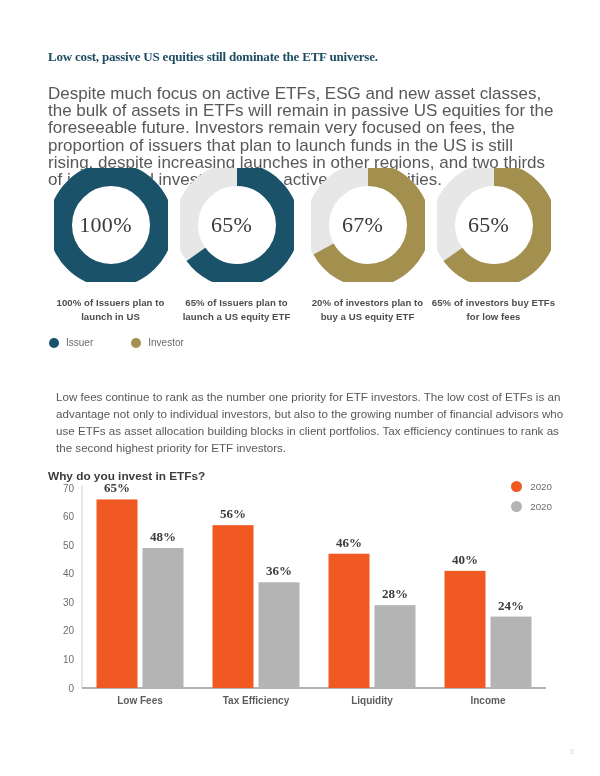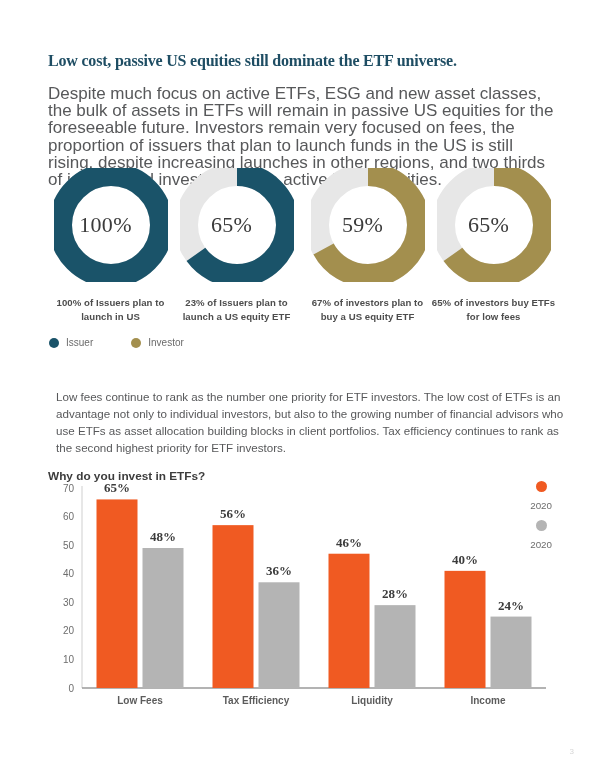--- a/index.html
+++ b/index.html
@@ -7,21 +7,21 @@
     width:600px;height:776px;background:#ffffff;
     font-family:"Liberation Sans",sans-serif;
     color:#4a4a4a;position:relative;overflow:hidden;
   }
   .page{position:absolute;inset:0;}
 
   
   .headline{
     position:absolute;left:48px;top:40px;width:510px;
     font-family:"Liberation Serif",serif;
-    font-size:16px;font-weight:700;letter-spacing:-0.2px;
+    font-size:13px;font-weight:700;letter-spacing:-0.2px;
     color:#1e4d63;line-height:1.2;
   }
   .intro{
     position:absolute;left:48px;top:68px;width:508px;
     font-size:17px;line-height:17.2px;color:#57585a;
   }
 
   
   .donut-row{position:absolute;left:48px;top:168px;width:510px;height:160px;}
   .donut-cell{position:absolute;top:0;width:125px;text-align:center;}
@@ -52,21 +52,21 @@
   .subhead{
     position:absolute;left:48px;top:453px;
     font-size:11.8px;font-weight:700;color:#3c3c3c;margin-top:16px;
   }
 
   
   .chart{position:absolute;left:48px;top:478px;width:510px;height:232px;}
   .chart svg{display:block;}
 
   .chart-legend{position:absolute;right:6px;top:3px;}
-  .cl-row{display:flex;align-items:center;gap:8px;margin-bottom:9px;flex-direction:column;}
+  .cl-row{display:flex;align-items:center;gap:8px;margin-bottom:9px;}
   .cl-dot{width:11px;height:11px;border-radius:50%;display:block;}
   .cl-label{font-size:9.8px;color:#6d6d6d;}
 
   .pagenum{
     position:absolute;right:26px;bottom:20px;
     font-size:8px;color:#d6d6d6;
   }
 </style>
 </head>
 <body>
@@ -88,31 +88,31 @@
         <div class="donut-caption">100% of Issuers plan to launch in US</div>
       </div>
       <div class="donut-cell" style="left: 126px;">
         <div class="donut-wrap">
           <svg width="114" height="114" viewBox="0 0 114 114">
             <circle cx="57" cy="57" r="50.5" fill="none" stroke="#e7e7e7" stroke-width="23"></circle>
             <circle cx="57" cy="57" r="50.5" fill="none" stroke="#1a5369" stroke-width="23" stroke-dasharray="206.25 112.06" transform="rotate(-90 57 57)"></circle>
           </svg>
           <div class="donut-value">65%</div>
         </div>
-        <div class="donut-caption">23% of Issuers plan to launch a US equity ETF</div>
+        <div class="donut-caption">65% of Issuers plan to launch a US equity ETF</div>
       </div>
       <div class="donut-cell" style="left: 257px;">
         <div class="donut-wrap">
           <svg width="114" height="114" viewBox="0 0 114 114">
             <circle cx="57" cy="57" r="50.5" fill="none" stroke="#e7e7e7" stroke-width="23"></circle>
             <circle cx="57" cy="57" r="50.5" fill="none" stroke="#a38f4e" stroke-width="23" stroke-dasharray="212.59 105.71" transform="rotate(-90 57 57)"></circle>
           </svg>
-          <div class="donut-value">59%</div>
+          <div class="donut-value">67%</div>
         </div>
-        <div class="donut-caption">67% of investors plan to buy a US equity ETF</div>
+        <div class="donut-caption">20% of investors plan to buy a US equity ETF</div>
       </div>
       <div class="donut-cell" style="left: 383px;">
         <div class="donut-wrap">
           <svg width="114" height="114" viewBox="0 0 114 114">
             <circle cx="57" cy="57" r="50.5" fill="none" stroke="#e7e7e7" stroke-width="23"></circle>
             <circle cx="57" cy="57" r="50.5" fill="none" stroke="#a38f4e" stroke-width="23" stroke-dasharray="206.25 112.06" transform="rotate(-90 57 57)"></circle>
           </svg>
           <div class="donut-value">65%</div>
         </div>
         <div class="donut-caption">65% of investors buy ETFs for low fees</div>

